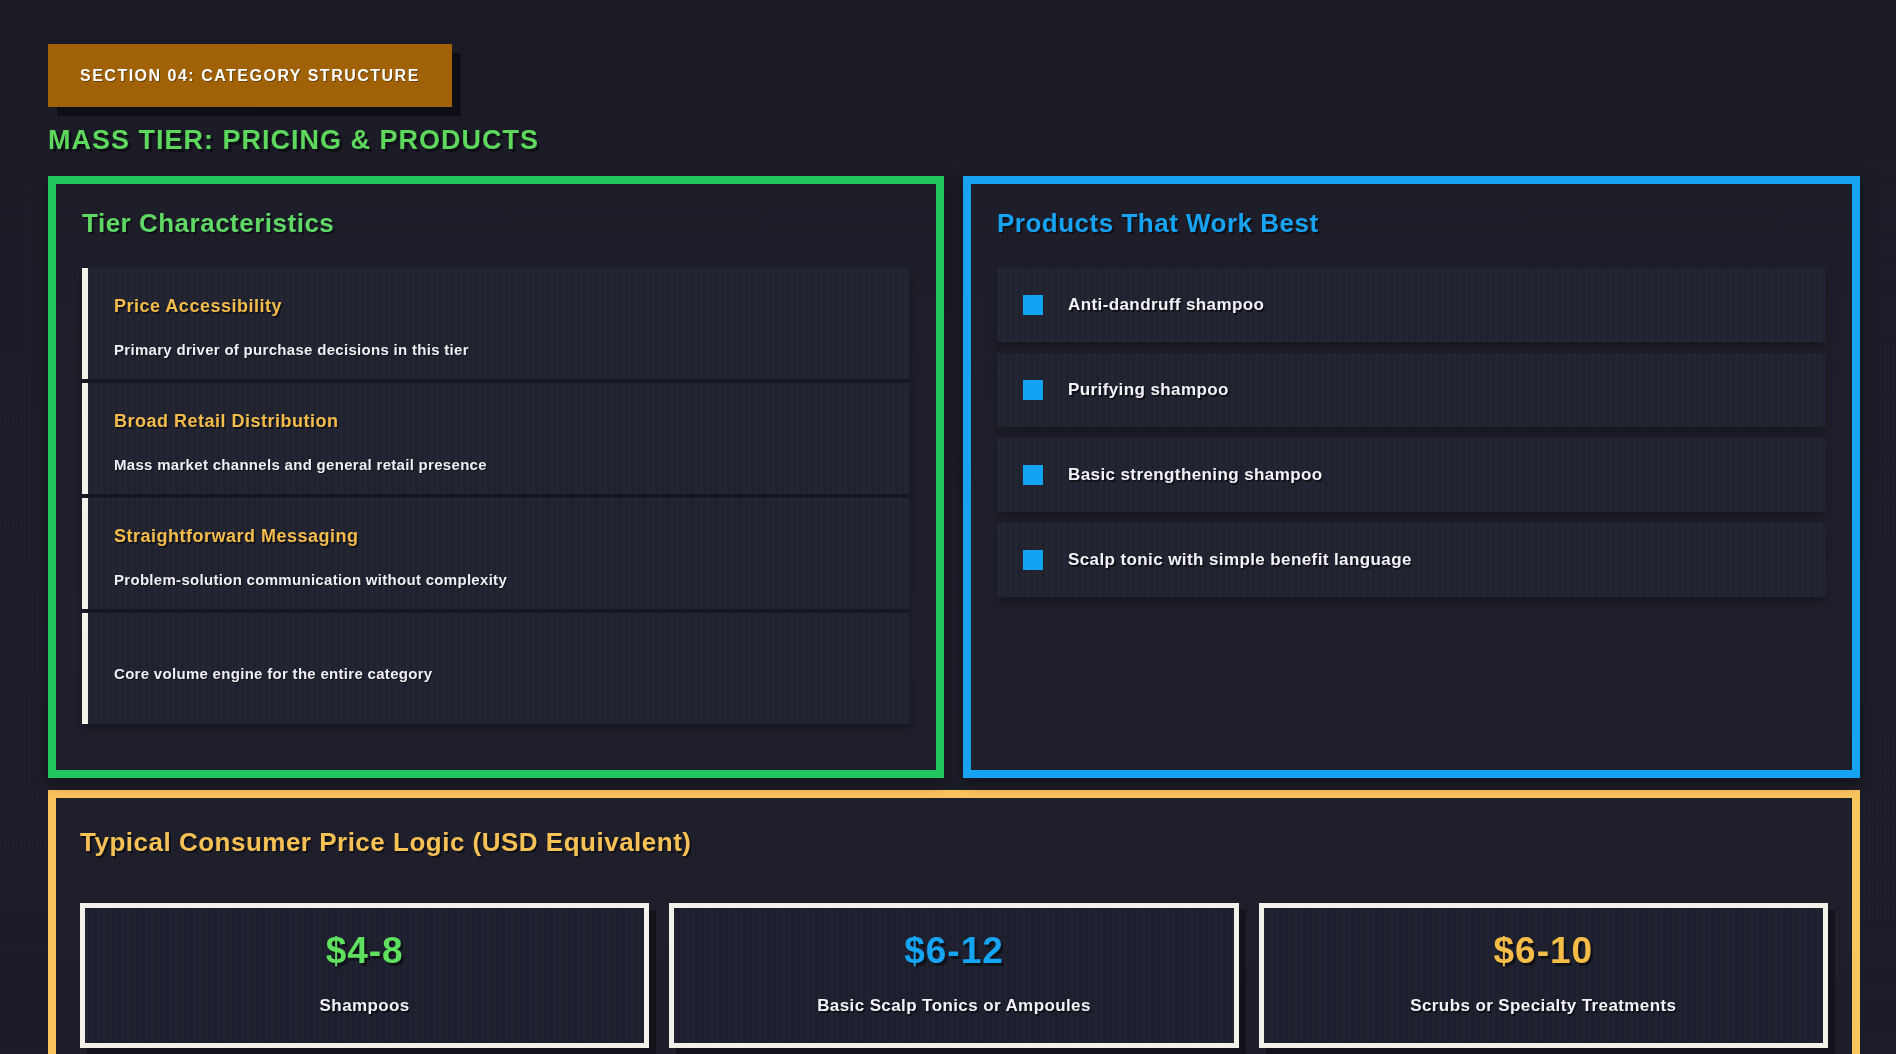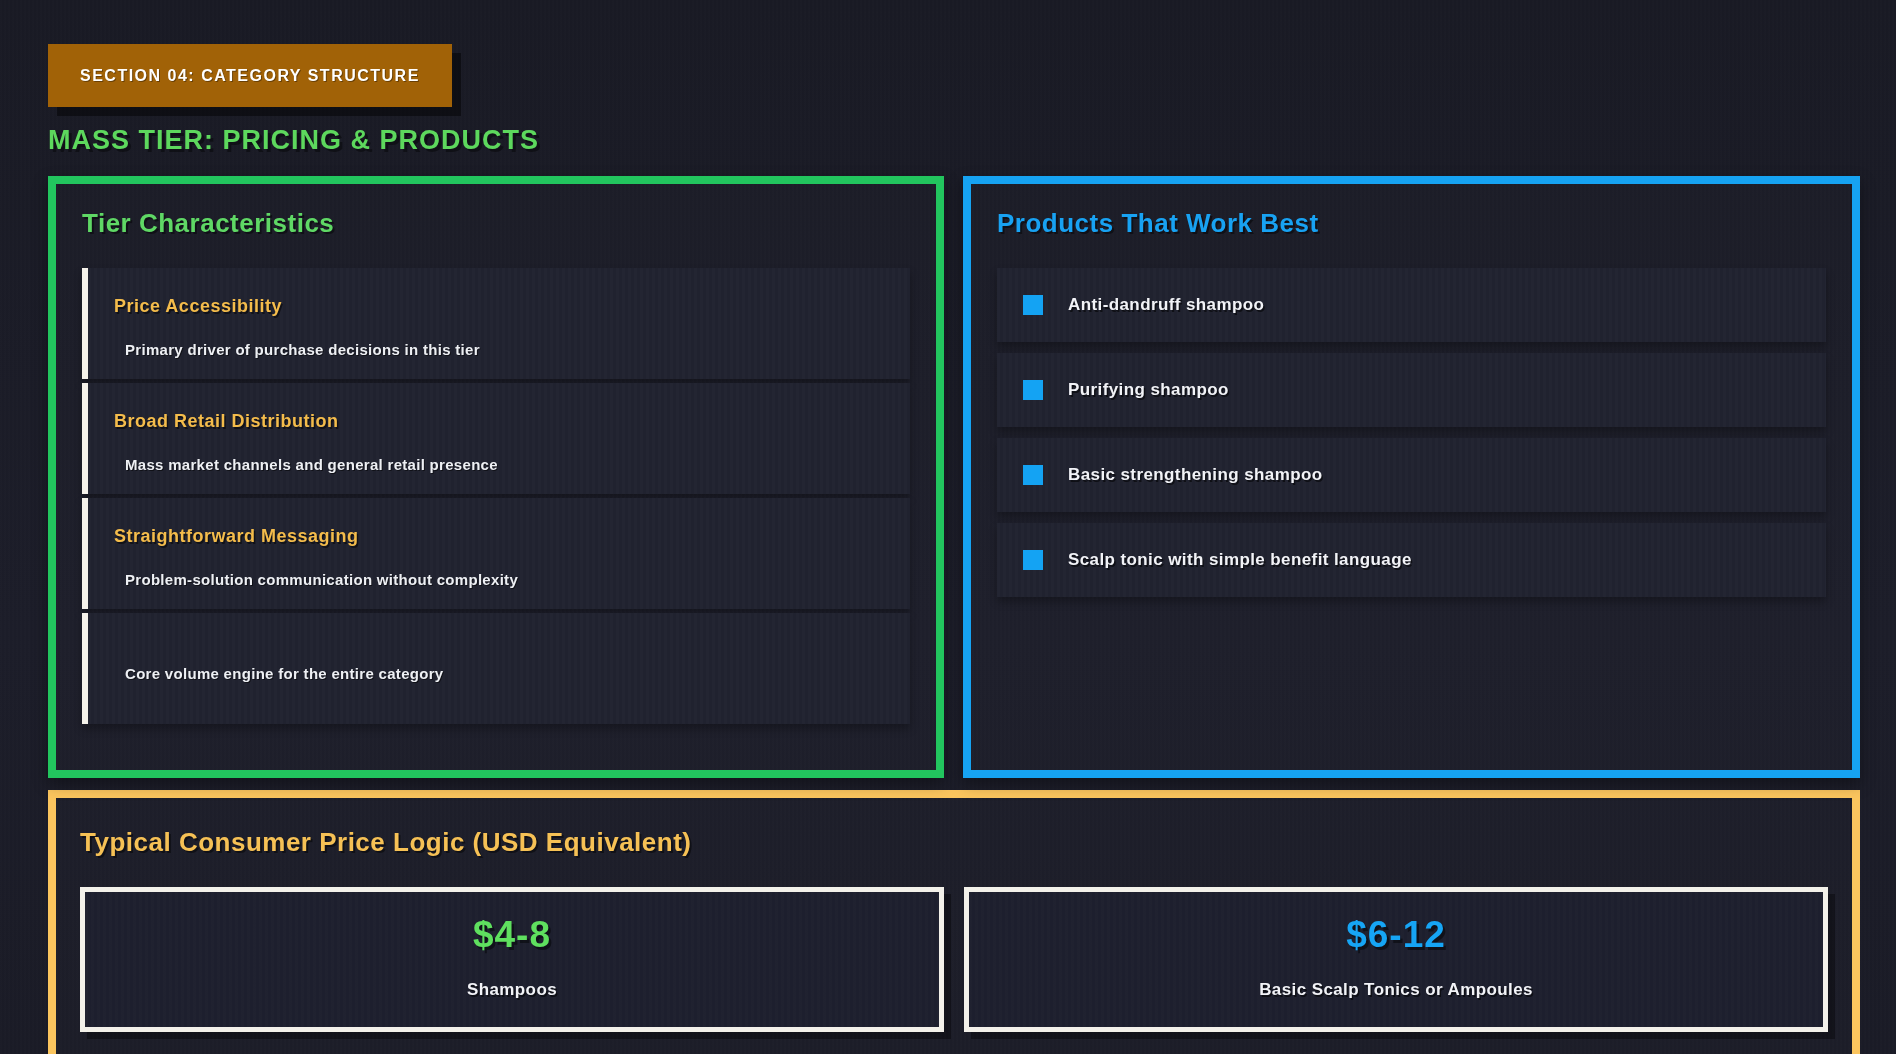--- a/index.html
+++ b/index.html
@@ -75,21 +75,20 @@
     font-size: 18px;
     letter-spacing: 0.5px;
     text-shadow: 1.5px 1.5px 0 rgba(0,0,0,0.5);
   }
   .char-card .char-desc {
     margin-top: 24px;
     color: #eef0f4;
     font-size: 15px;
     letter-spacing: 0.3px;
     text-shadow: 1px 1px 0 rgba(0,0,0,0.5);
-    margin-left: 11px;
   }
 
   
   .prod-list { margin-top: 30px; display: flex; flex-direction: column; gap: 11px; }
   .prod-card {
     height: 74px;
     display: flex;
     align-items: center;
     padding: 0 26px;
     background:
@@ -118,21 +117,21 @@
     padding: 30px 24px 0 24px;
     background: rgba(255,255,255,0.012);
   }
   .pricing-panel h2 {
     color: #f6c155;
     font-size: 26px;
     line-height: 1.1;
     letter-spacing: 0.5px;
     text-shadow: 2px 2px 0 rgba(0,0,0,0.45);
   }
-  .price-row { margin-top: 30px; display: flex; gap: 20px; }
+  .price-row { margin-top: 46px; display: flex; gap: 20px; }
   .price-card {
     flex: 1;
     height: 145px;
     border: 5px solid #f3f1ea;
     background:
       repeating-linear-gradient(90deg, rgba(255,255,255,0.012) 0 3px, rgba(0,0,0,0) 3px 6px),
       #1d1f2e;
     box-shadow: 7px 7px 0 rgba(0,0,0,0.35);
     display: flex;
     flex-direction: column;
@@ -218,17 +217,21 @@
   <h2>Typical Consumer Price Logic (USD Equivalent)</h2>
   <div class="price-row">
     <div class="price-card">
       <div class="price-value" style="color: rgb(95, 224, 95);">$4-8</div>
       <div class="price-label">Shampoos</div>
     </div>
     <div class="price-card">
       <div class="price-value" style="color: rgb(22, 165, 245);">$6-12</div>
       <div class="price-label">Basic Scalp Tonics or Ampoules</div>
     </div>
+    <div class="price-card">
+      <div class="price-value" style="color: rgb(245, 189, 71);">$6-10</div>
+      <div class="price-label">Scrubs or Specialty Treatments</div>
+    </div>
   </div>
 </section>
 
 
 
 
 </body></html>

